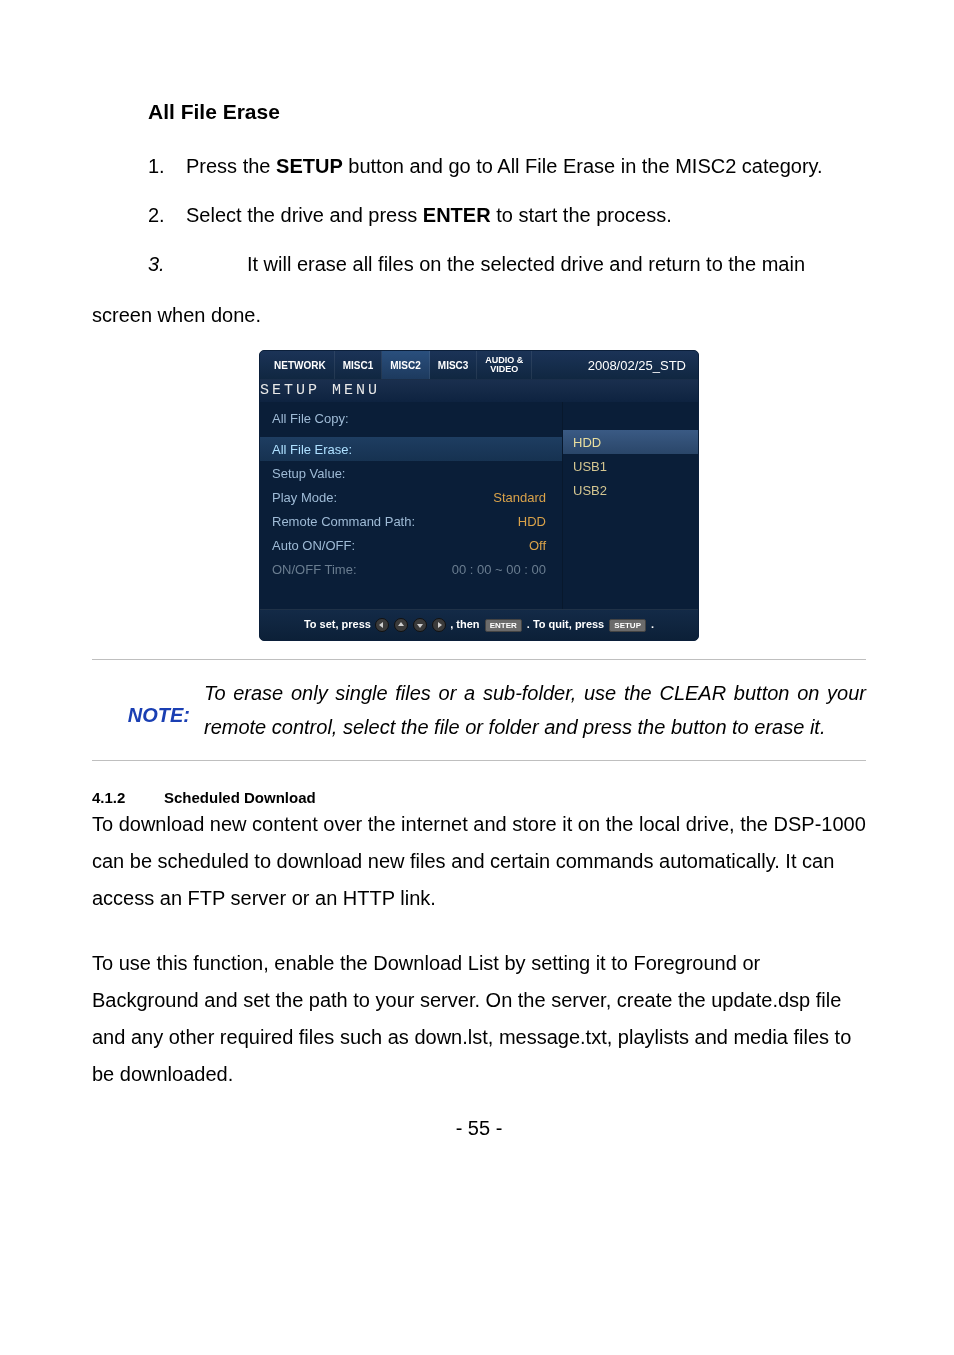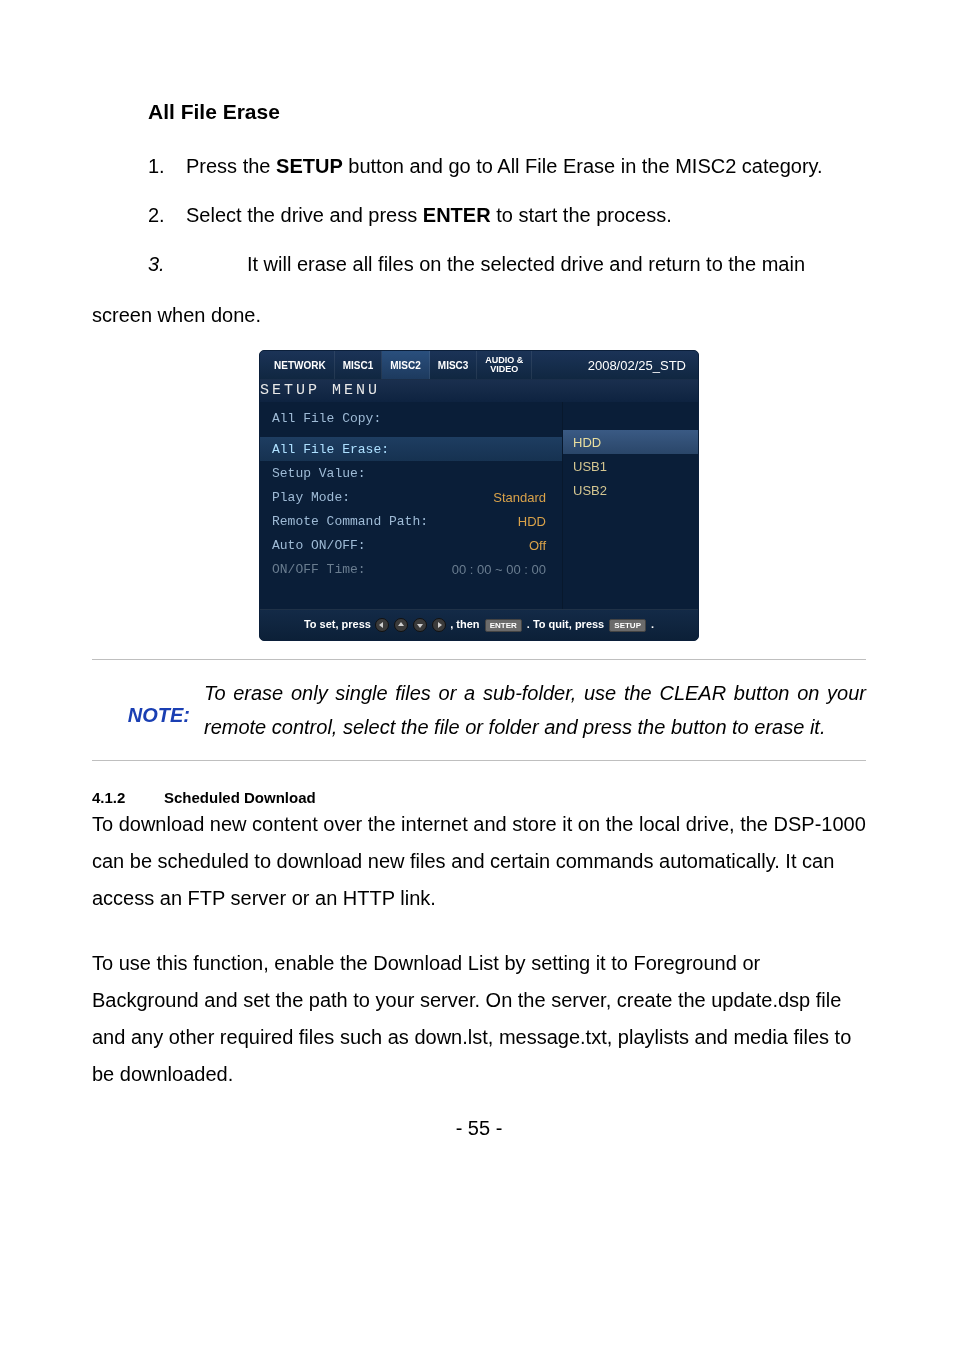--- a/index.html
+++ b/index.html
@@ -20,21 +20,21 @@
   .tab { font-size: 10px; font-weight: bold; color: #fff; padding: 0 8px; height: 100%; display: flex; align-items: center; text-align: center; border-right: 1px solid rgba(255,255,255,0.08); }
   .tab.sel { background: linear-gradient(#2a4f7d,#1d3a5e); }
   .tab.av { line-height: 1; font-size: 9px; }
   .tabspacer { flex: 1; }
   .datetime { font-size: 13px; color: #fff; padding-right: 6px; }
   .menutitle { background: linear-gradient(#1a2f4e,#0e2340); color: #e8e8e8; font-size: 15px; letter-spacing: 3px; font-family: "Courier New", monospace; padding: 2px 0 3px 0; border-top: 1px solid rgba(255,255,255,0.05); }
   .menubody { display: flex; }
   .leftcol { flex: 1; padding: 4px 0 14px 0; }
   .row { display: flex; align-items: center; height: 24px; padding: 0 12px; font-size: 13px; color: #9fbbd6; }
   .row.sel { background: linear-gradient(#1e3d61,#163251); color: #aee0ff; margin-top: 7px; }
-  .row .lbl { flex: 1; font-family: Liberation Mono, monospace; }
+  .row .lbl { flex: 1; }
   .row .val { color: #d9a24a; padding-right: 4px; }
   .row.dim { color: #6a7d90; }
   .row.dim .val { color: #6a7d90; }
   .rightcol { width: 136px; padding: 4px 0; border-left: 1px solid rgba(0,0,0,0.2); }
   .opt { height: 24px; display: flex; align-items: center; padding: 0 10px; font-size: 13px; color: #d4c691; }
   .opt.blank { height: 24px; }
   .opt.sel { background: linear-gradient(#3a5a84,#2a4669); color: #eadf9f; }
   .footer { background: linear-gradient(#132a47,#0c2038); text-align: center; padding: 8px 4px; font-size: 11px; color: #fff; font-weight: bold; border-top: 1px solid rgba(255,255,255,0.08); }
   .circ { display: inline-block; width: 14px; height: 14px; border-radius: 50%; background: #3b3b3b; border: 1px solid #111; vertical-align: middle; position: relative; margin: 0 1px; }
   .circ::after { content:""; position:absolute; border: solid #cfcfcf; }

